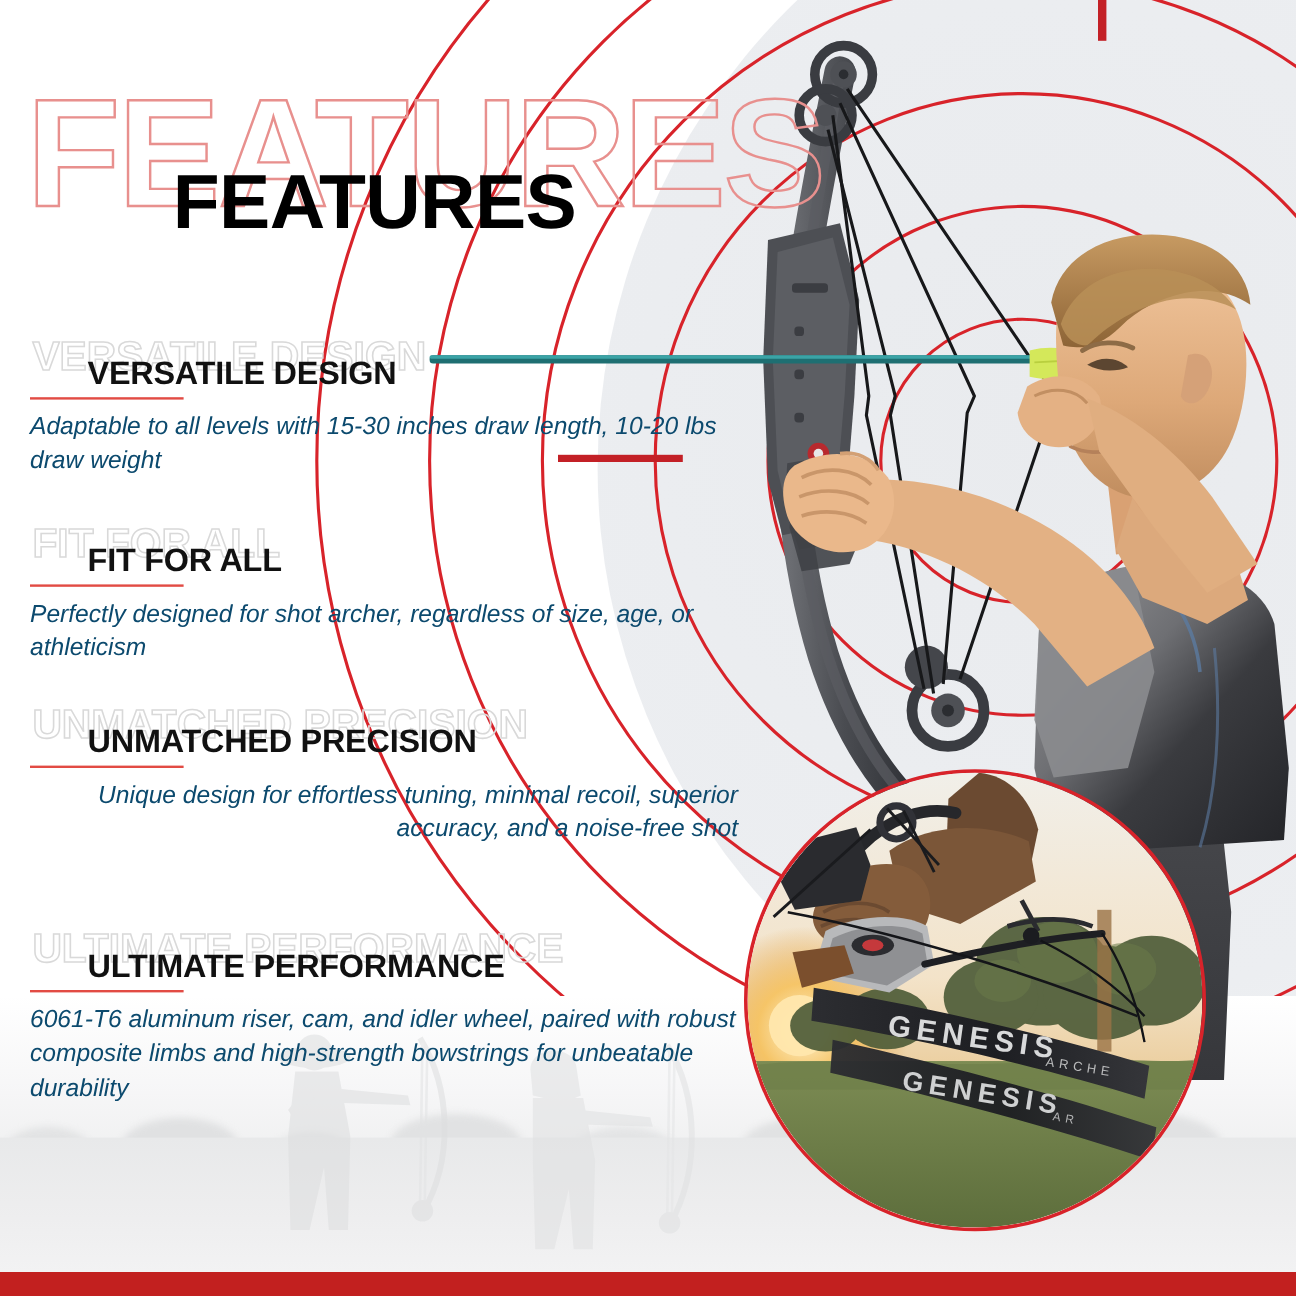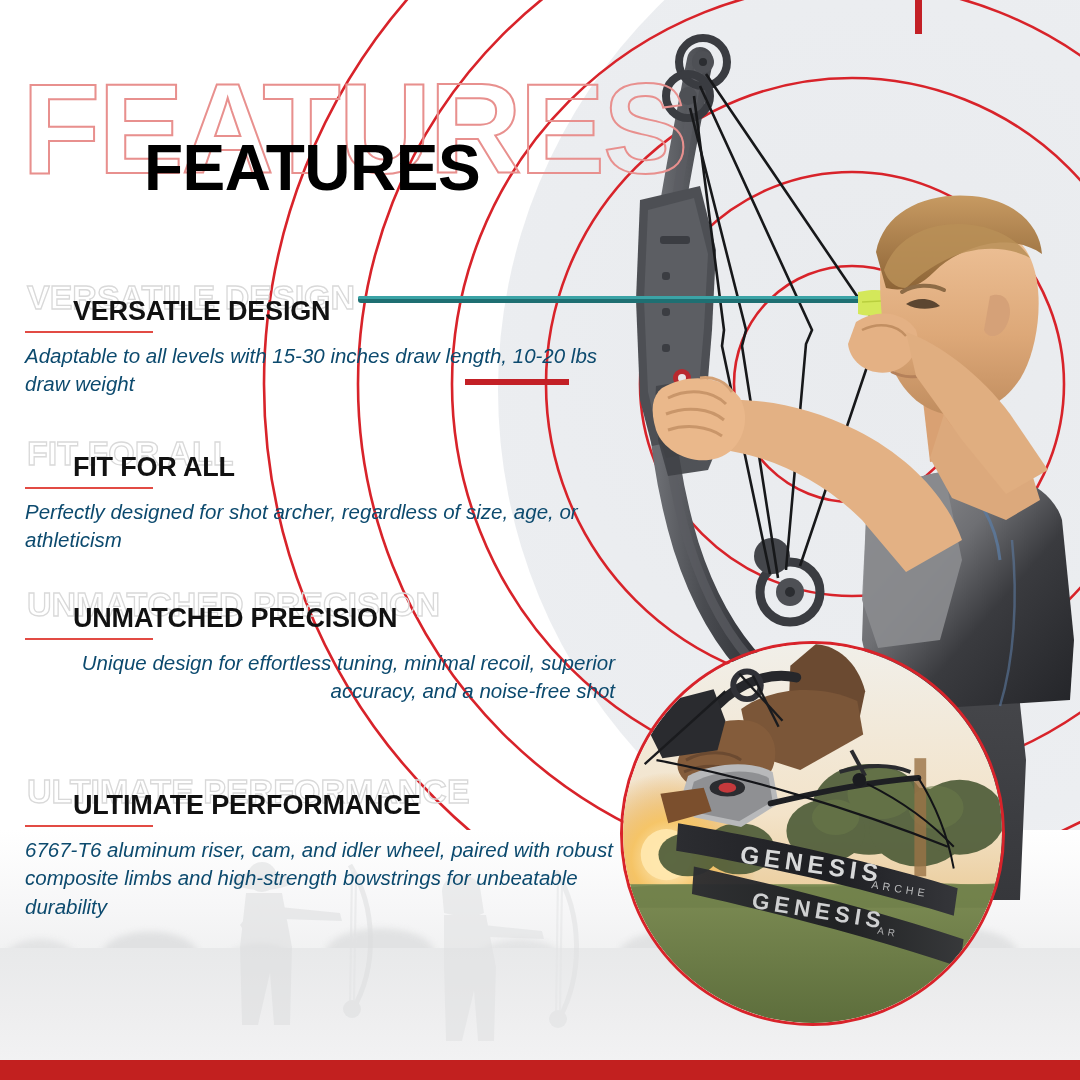--- a/index.html
+++ b/index.html
@@ -543,20 +543,20 @@
       <div class="feature-rule"></div>
       <div class="feature-body">Unique design for effortless tuning, minimal recoil, superior accuracy, and a noise-free shot</div>
     </div>
 
     <div class="feature" style="top:774px;">
       <div class="feature-head">
         <div class="feature-ghost">ULTIMATE PERFORMANCE</div>
         <div class="feature-title">ULTIMATE PERFORMANCE</div>
       </div>
       <div class="feature-rule"></div>
-      <div class="feature-body">6767-T6 aluminum riser, cam, and idler wheel, paired with robust composite limbs and high-strength bowstrings for unbeatable durability</div>
+      <div class="feature-body">6061-T6 aluminum riser, cam, and idler wheel, paired with robust composite limbs and high-strength bowstrings for unbeatable durability</div>
     </div>
 
   </div>
 
   <div class="bottom-bar"></div>
 
 </div>
 
 </body></html>

